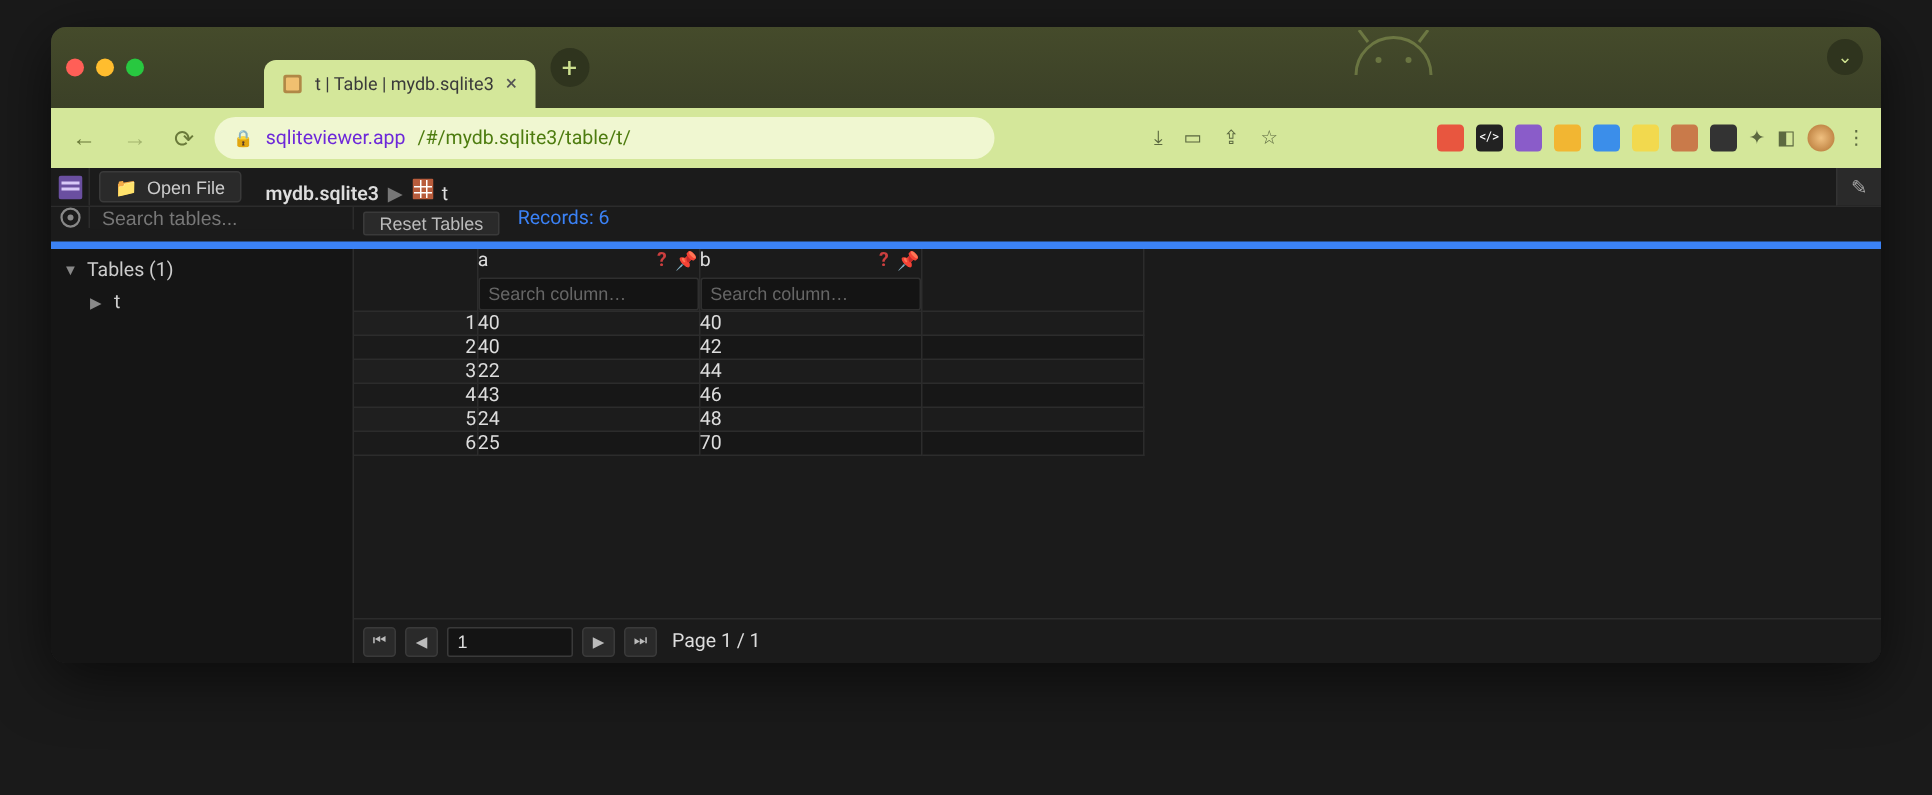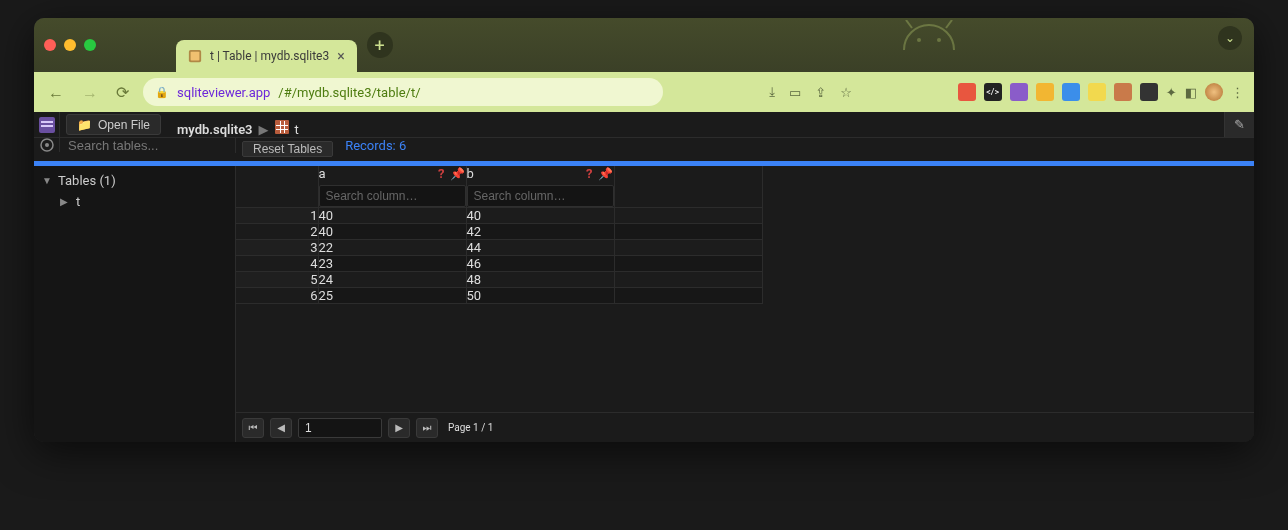--- a/index.html
+++ b/index.html
@@ -215,21 +215,21 @@
       padding:0 6px;gap:6px;background:#1b1b1b;
     }
     .pg-btn{
       width:22px;height:20px;background:#2a2a2a;border:1px solid #3a3a3a;color:#bbb;
       border-radius:3px;display:flex;align-items:center;justify-content:center;font-size:10px;cursor:pointer;
     }
     .pg-input{
       width:84px;height:20px;background:#141414;border:1px solid #3a3a3a;color:#ddd;
       padding:0 6px;font-size:12px;border-radius:2px;outline:none;
     }
-    .pg-text{color:#ddd;font-size:10px;margin-left:4px;}
+    .pg-text{color:#ddd;font-size:13px;margin-left:4px;}
     .promo{margin-left:auto;color:#b77dff;font-size:13px;cursor:pointer;}
     .promo .arrow{margin-left:4px;}
   </style>
 </head>
 <body>
 
 <div class="chrome-window">
 
   <div class="tab-strip">
     <div class="traffic-lights">
@@ -389,34 +389,34 @@
                 <td class="cell"></td>
               </tr>
               <tr>
                 <td class="rownum">3</td>
                 <td class="cell">22</td>
                 <td class="cell">44</td>
                 <td class="cell"></td>
               </tr>
               <tr>
                 <td class="rownum">4</td>
-                <td class="cell">23</td>
+                <td class="cell">43</td>
                 <td class="cell">46</td>
                 <td class="cell"></td>
               </tr>
               <tr>
                 <td class="rownum">5</td>
                 <td class="cell">24</td>
                 <td class="cell">48</td>
                 <td class="cell"></td>
               </tr>
               <tr>
                 <td class="rownum">6</td>
                 <td class="cell">25</td>
-                <td class="cell">50</td>
+                <td class="cell">70</td>
                 <td class="cell"></td>
               </tr>
             </tbody>
           </table>
         </div>
 
         <div class="footer">
           <span class="pg-btn">⏮</span>
           <span class="pg-btn">◀</span>
           <input class="pg-input" value="1" style="">

